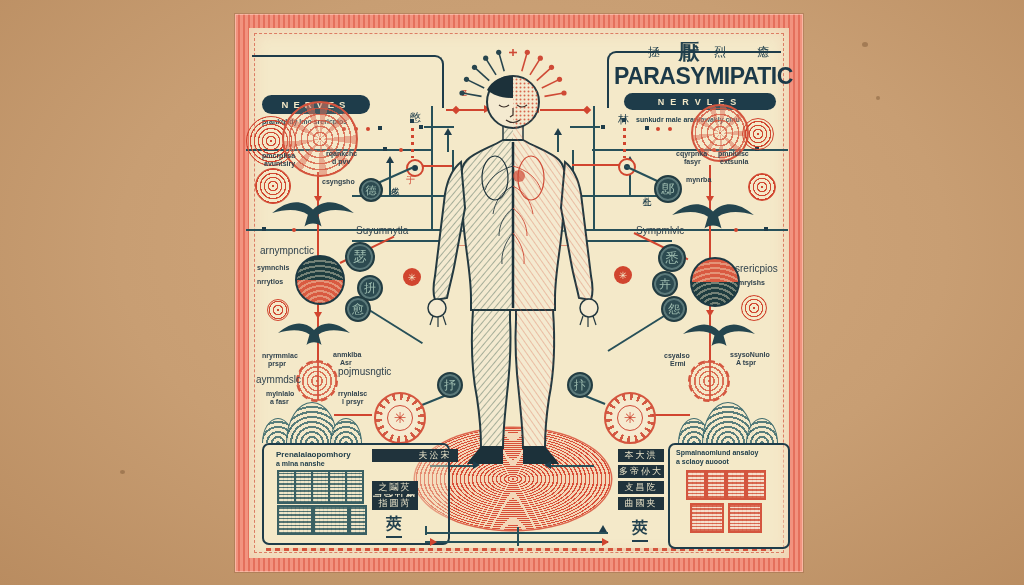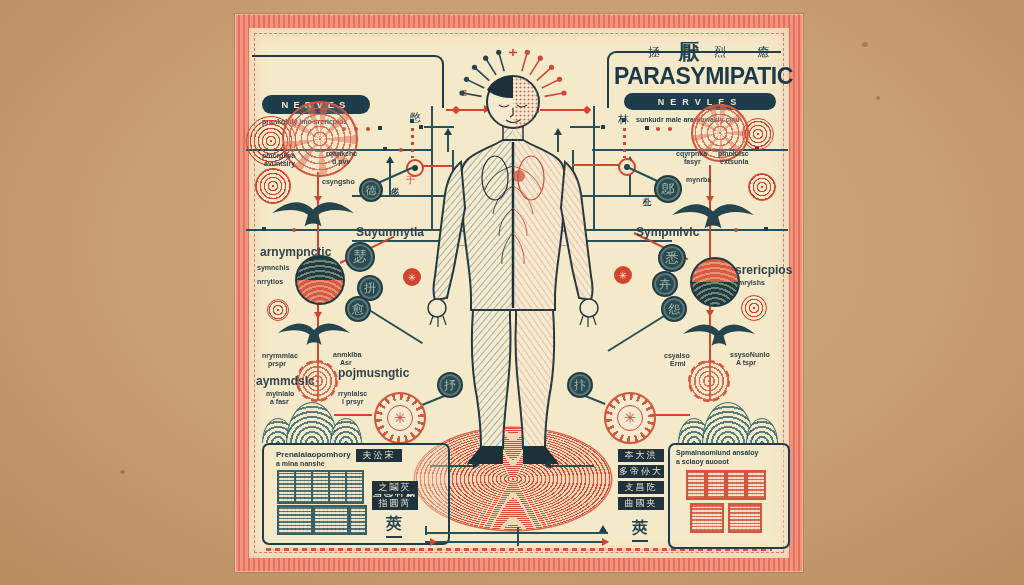--- a/index.html
+++ b/index.html
@@ -20,21 +20,21 @@
   
   .cjk-row{position:absolute;color:#21404d;white-space:nowrap;}
   .cjk-sm{font-size:12px;letter-spacing:14px;vertical-align:middle;}
   .cjk-big{font-size:21px;font-weight:bold;letter-spacing:10px;vertical-align:middle;}
   .title{position:absolute;color:#1b3948;font-weight:800;letter-spacing:-.5px;white-space:nowrap;}
   .pill{position:absolute;background:#1e3c4a;color:#f0e6c6;border-radius:10px;
         display:flex;align-items:center;justify-content:center;font-weight:bold;white-space:nowrap;}
   .subtitle{position:absolute;color:#23404e;font-size:7px;font-weight:bold;white-space:nowrap;}
   
   .lbl{position:absolute;color:#31434e;font-size:7px;font-weight:600;white-space:nowrap;line-height:1;}
-  .lbl.b{font-weight:700;font-size:12px;}
+  .lbl.b{font-weight:400;font-size:10px;}
   .vtxt{writing-mode:vertical-rl;}
   .cjk-misc{position:absolute;color:#21404d;white-space:nowrap;line-height:1;}
   .redtxt{color:#cf4a36;}
   
   .ln{position:absolute;background:#275059;height:2px;}
   .lnv{position:absolute;background:#275059;width:2px;}
   .lnr{background:#d1452f;}
   .lnfaint{opacity:.55;}
   .dotv{position:absolute;width:3px;background:repeating-linear-gradient(180deg,#d1452f 0 3px,transparent 3px 7px);}
   .diag{position:absolute;height:2px;background:#275059;transform-origin:0 50%;}
@@ -430,21 +430,21 @@
     <span class="t2">a mlna nanshe</span>
   </div>
   <div class="stampT" style="left:277px;top:470px;width:15px;height:30px;"></div>
   <div class="stampT" style="left:294px;top:470px;width:15px;height:30px;"></div>
   <div class="stampT" style="left:311px;top:470px;width:15px;height:30px;"></div>
   <div class="stampT" style="left:328px;top:470px;width:15px;height:30px;"></div>
   <div class="stampT" style="left:345px;top:470px;width:15px;height:30px;"></div>
   <div class="stampT" style="left:277px;top:505px;width:32px;height:26px;"></div>
   <div class="stampT" style="left:313px;top:505px;width:32px;height:26px;"></div>
   <div class="stampT" style="left:349px;top:505px;width:14px;height:26px;"></div>
-  <div class="bar" style="left:356px;top:449px;">夫㳂宋</div>
+  <div class="bar" style="left:372px;top:449px;padding-left:40px;">夫㳂宋</div>
   <div class="bar" style="left:372px;top:489px;font-weight:bold;">与昬竹枘</div>
   <div class="bar" style="left:372px;top:481px;">之鬮芡</div>
   <div class="bar" style="left:372px;top:497px;">指圓芮</div>
   <div class="bigchar" style="left:386px;top:514px;">莢</div>
 
   <div class="bar" style="left:618px;top:449px;">夲大洪</div>
   <div class="bar" style="left:618px;top:465px;">多帝仦大</div>
   <div class="bar" style="left:618px;top:481px;">攴昌阣</div>
   <div class="bar" style="left:618px;top:497px;">曲國夹</div>
   <div class="bigchar" style="left:632px;top:518px;">莢</div>

